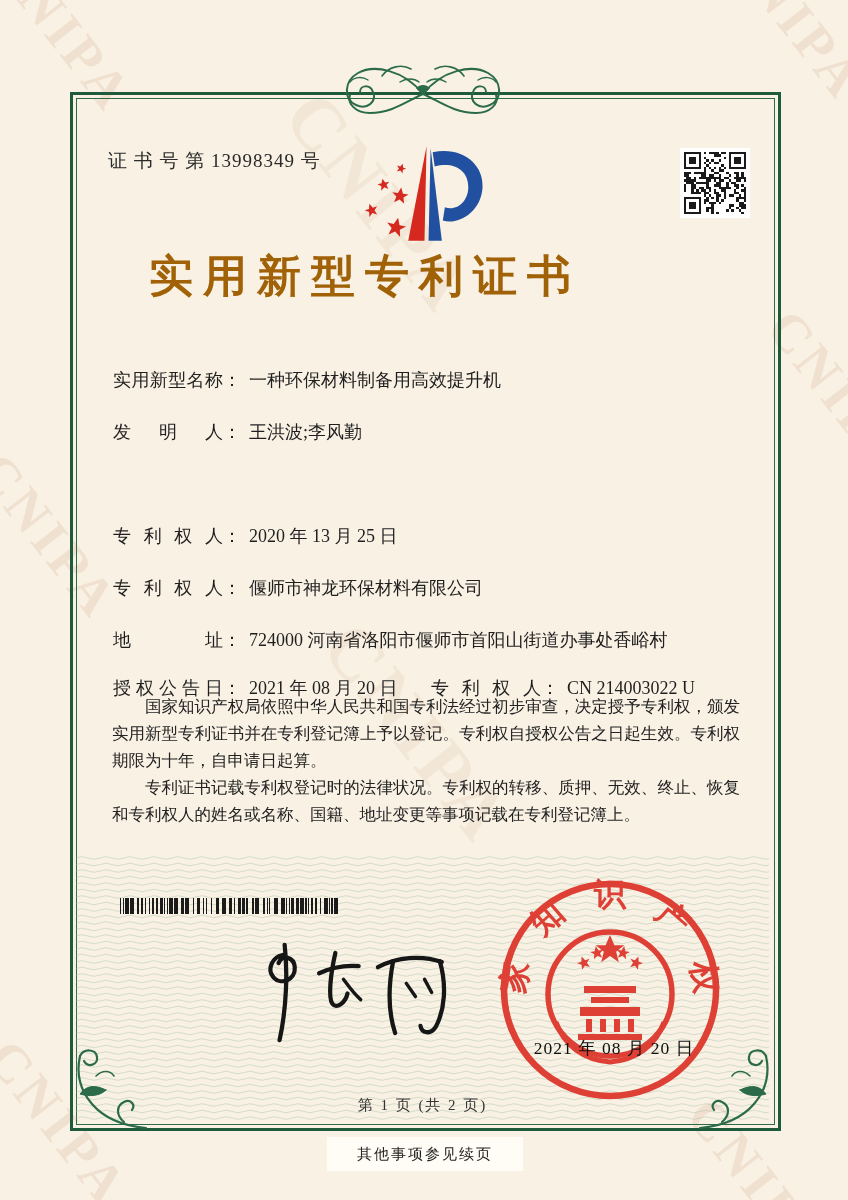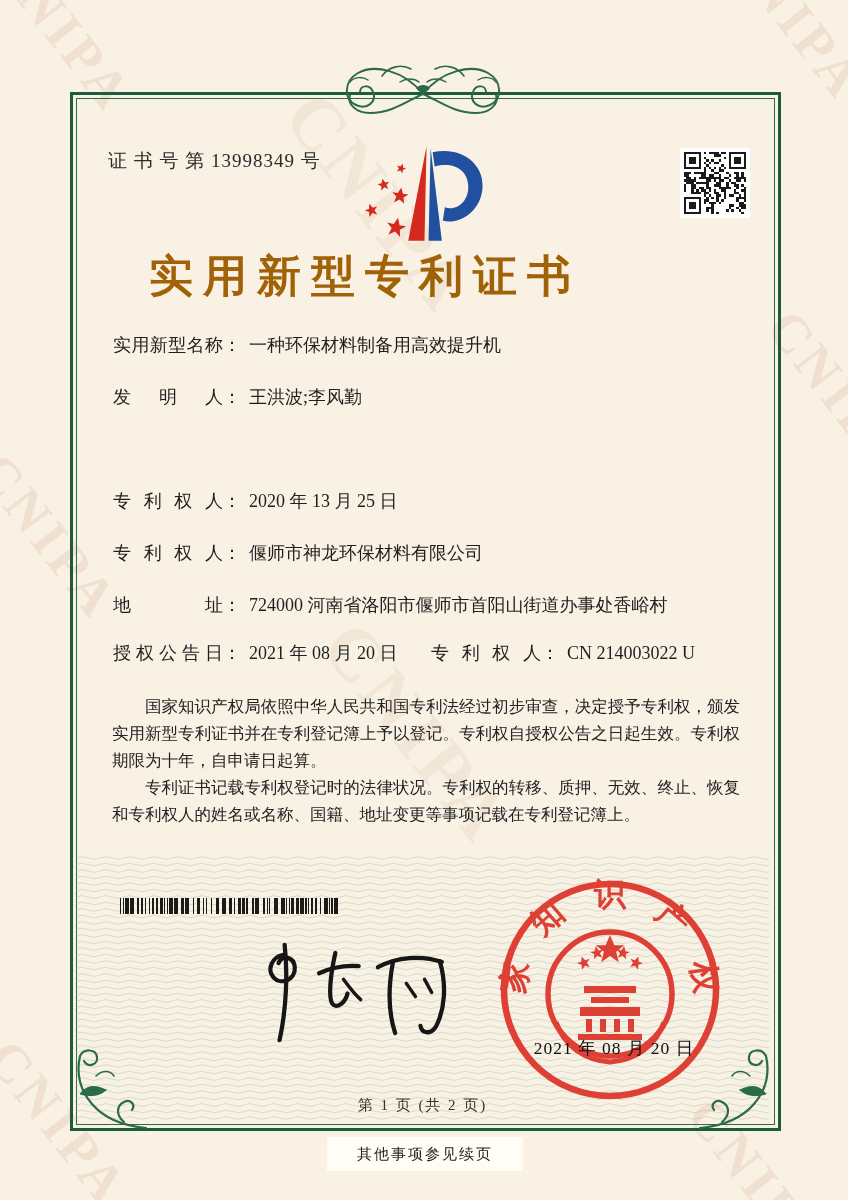--- a/index.html
+++ b/index.html
@@ -15,21 +15,21 @@
   .frame-inner{position:absolute;left:3px;top:3px;right:3px;bottom:3px;border:1px solid #2c6a48;}
   .waves{position:absolute;left:76px;top:854px;width:693px;height:268px;z-index:1;pointer-events:none;}
   
   .certno{position:absolute;left:108px;top:148px;z-index:2;font-size:19px;letter-spacing:1px;color:#2a2a2a;}
   .logo{position:absolute;left:342px;top:136px;width:165px;height:112px;z-index:2;}
   .qr{position:absolute;left:680px;top:148px;width:70px;height:70px;background:#fff;z-index:2;
       display:flex;align-items:center;justify-content:center;}
   .title{position:absolute;left:70px;top:247px;width:590px;z-index:2;text-align:center;
          font-size:44px;font-weight:700;letter-spacing:10px;color:#a16207;}
   
-  .fields{position:absolute;left:113px;top:333px;width:640px;height:345px;z-index:2;font-size:18px;text-decoration:underline;}
+  .fields{position:absolute;left:113px;top:368px;width:640px;height:345px;z-index:2;font-size:18px;text-decoration:underline;}
   .frow{position:absolute;left:0;white-space:nowrap;}
   .flabel{display:inline-block;width:110px;text-align:justify;text-align-last:justify;vertical-align:bottom;}
   .fcolon{display:inline-block;}
   .fvalue{margin-left:8px;}
   .pair2{position:absolute;left:318px;top:0;}
   
   .body-text{position:absolute;left:112px;top:694px;width:628px;z-index:2;font-size:16.5px;
              line-height:1.63;text-align:justify;color:#222;}
   .body-text p{margin:0;text-indent:2em;}
   

